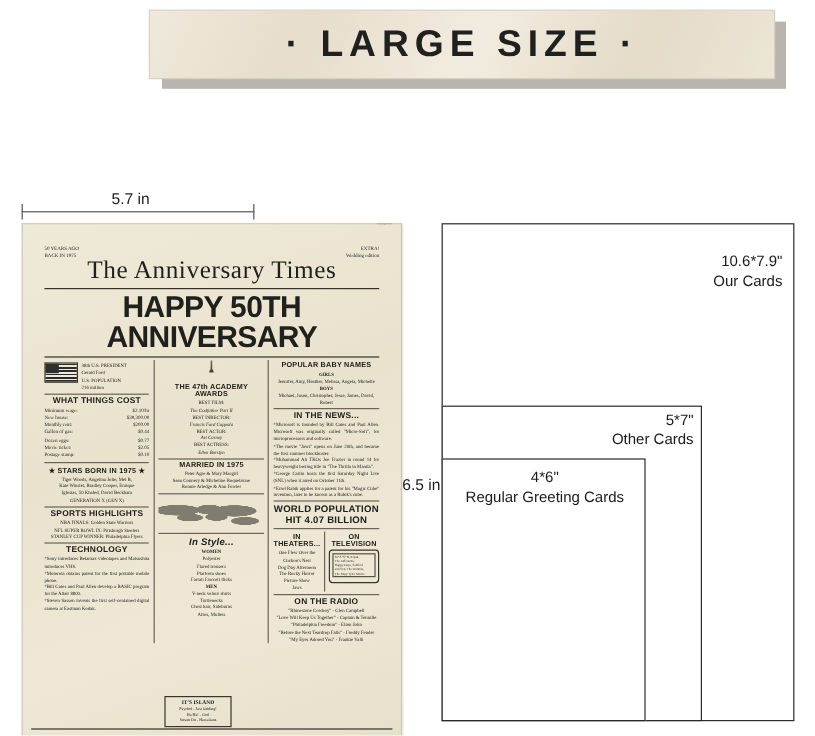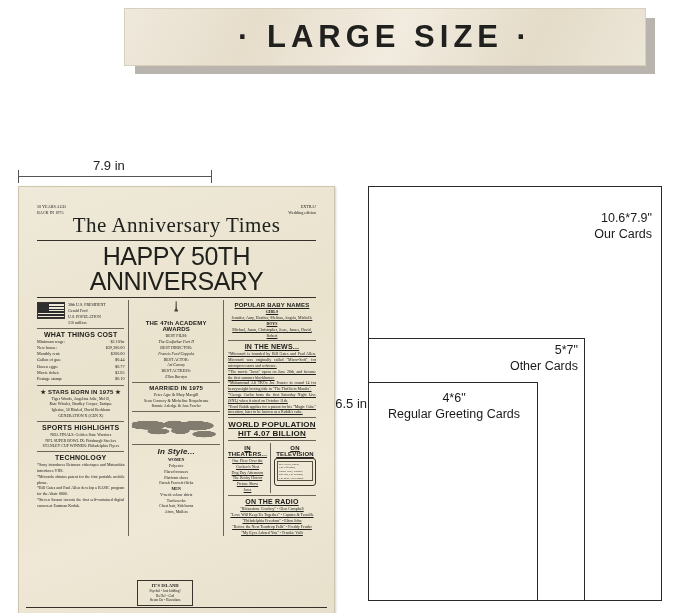--- a/index.html
+++ b/index.html
@@ -30,26 +30,26 @@
     background:linear-gradient(160deg,#efe9d9 0%,#e9e2cd 40%,#efe8d6 70%,#e6dfca 100%);
     border:1px solid #cdc5ad;box-shadow:1px 1px 2px rgba(0,0,0,.18);
     padding:11px;color:#20201c;overflow:hidden;}
   .p-pad{padding:6px 7px 4px 7px;}
   .toprow{display:flex;justify-content:space-between;font-size:4.2px;line-height:1.35;}
   .toprow .tl{width:33%;}
   .toprow .tr{width:33%;text-align:right;}
   .masthead{text-align:center;font-family:"Liberation Serif",serif;font-size:21px;letter-spacing:.5px;margin:-2px 0 1px 0;}
   .rule{height:1px;background:#35312a;margin:2px 0;}
   .rule.thin{height:1px;background:#6b6458;}
-  .headline{text-align:center;font-family:"Liberation Sans",sans-serif;font-weight:normal;font-size:25px;letter-spacing:-.5px;line-height:1;margin:3px 0 3px 0;}
+  .headline{text-align:center;font-family:"Liberation Sans",sans-serif;font-weight:bold;font-size:25px;letter-spacing:-.5px;line-height:1;margin:3px 0 3px 0;}
   .cols{display:flex;gap:4px;}
   .col{flex:1;}
   .col.c1{width:33%;}
   .col.c2{width:25%;}
-  .col.c3{width:42%;text-decoration:underline;}
+  .col.c3{width:42%;}
   .sec-h{font-family:"Liberation Sans",sans-serif;font-weight:bold;font-size:7px;text-align:center;letter-spacing:.2px;margin:2px 0 1px;}
   .sec-h.sm{font-size:6px;}
   .tiny{font-size:4px;line-height:1.45;}
   .tiny.c{text-align:center;}
   .just{text-align:justify;}
   .kv{display:flex;justify-content:space-between;font-size:4.2px;line-height:1.5;}
   .flag{width:26px;height:15px;background:repeating-linear-gradient(to bottom,#2b2b2b 0 1.4px,#efe9d9 1.4px 2.8px);position:relative;border:.5px solid #3a352c;}
   .flag::before{content:"";position:absolute;left:0;top:0;width:11px;height:8px;background:#2f2f2f;}
   .incomebox{border:1px solid #3a352c;padding:2px 3px;margin:2px 0;text-align:center;}
   .incomebox .t{font-size:4.6px;font-style:italic;}
@@ -83,21 +83,21 @@
   #lab-reg{left:12px;top:204px;line-height:1.3;width:148px;text-align:center;}
 </style>
 </head>
 <body>
 
 <div id="banner-shadow"></div>
 <div id="banner">
   <span id="banner-text">·  LARGE SIZE  ·</span>
 </div>
 
-<div class="dim-label" id="w-label">7.9 in</div>
+<div class="dim-label" id="w-label">5.7 in</div>
 <div class="tick" id="w-line"></div>
 <div class="tick" id="w-capl"></div>
 <div class="tick" id="w-capr"></div>
 
 <div class="dim-label" id="h-label">16.5 in</div>
 <div class="tick" id="h-line"></div>
 <div class="tick" id="h-capt"></div>
 <div class="tick" id="h-capb"></div>
 
 <div id="poster">

